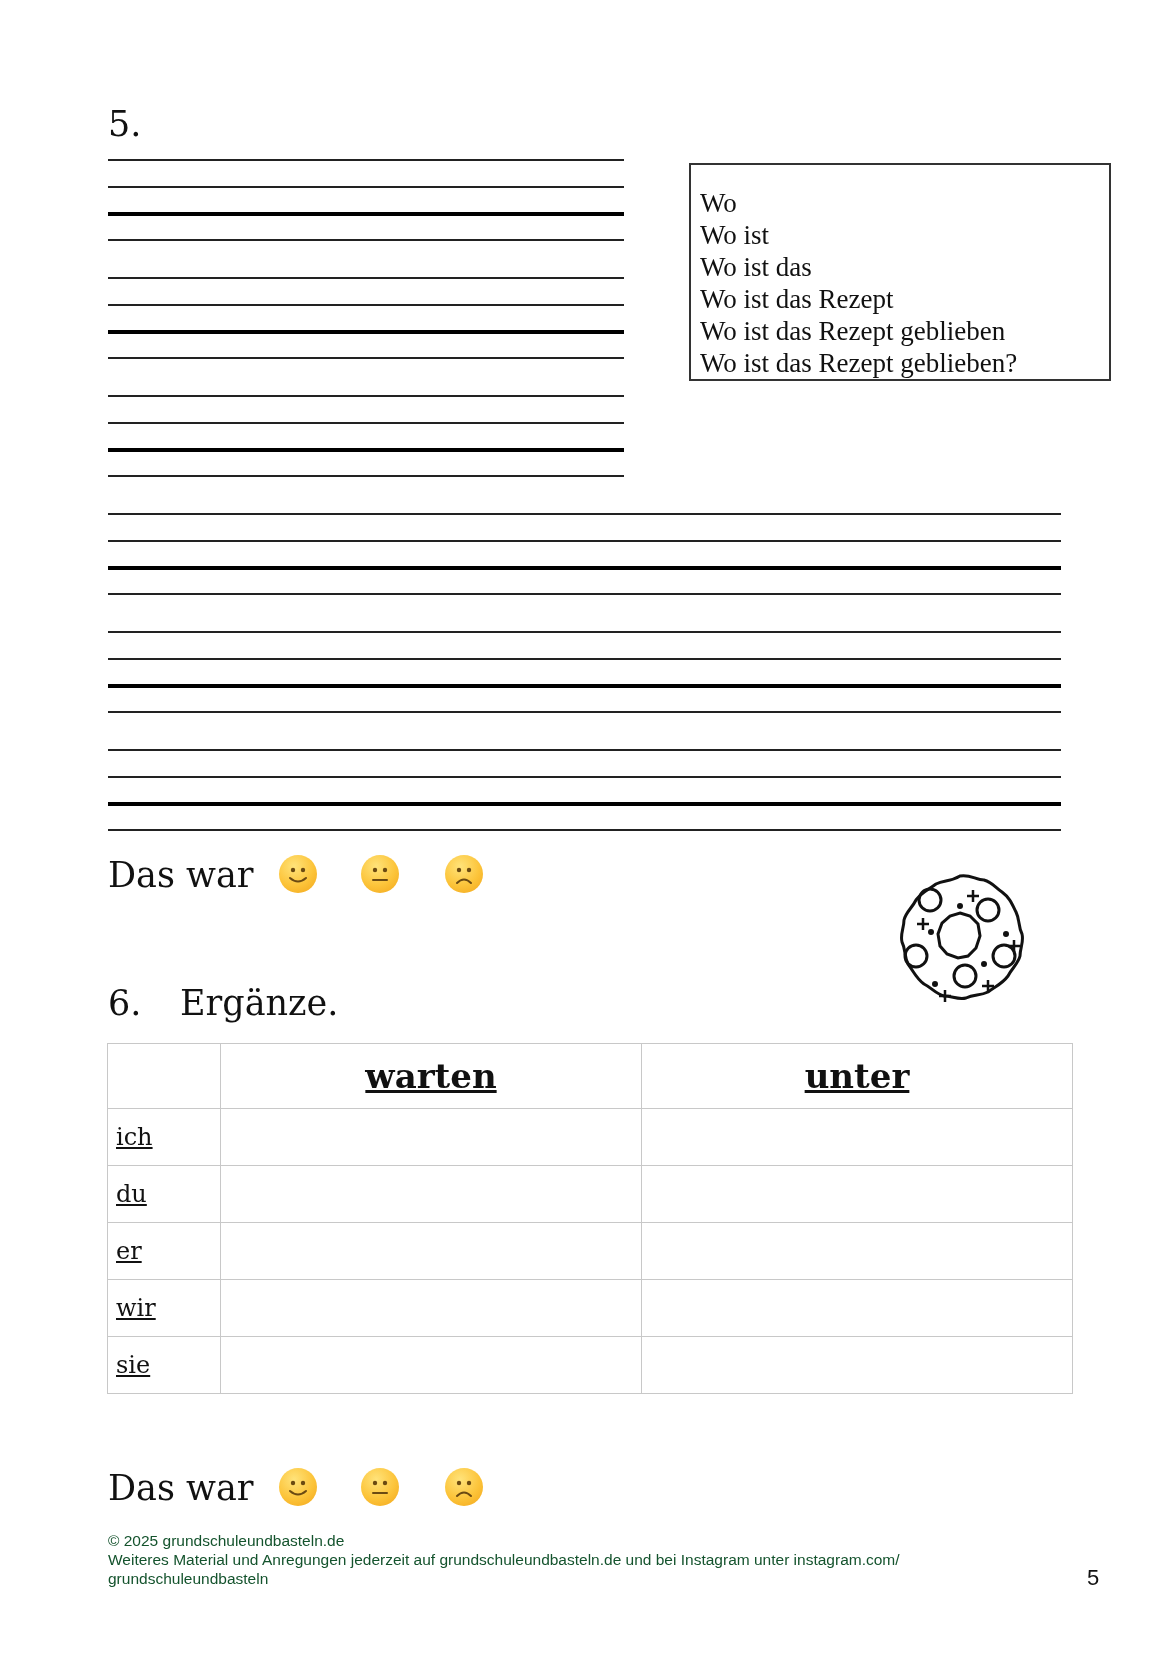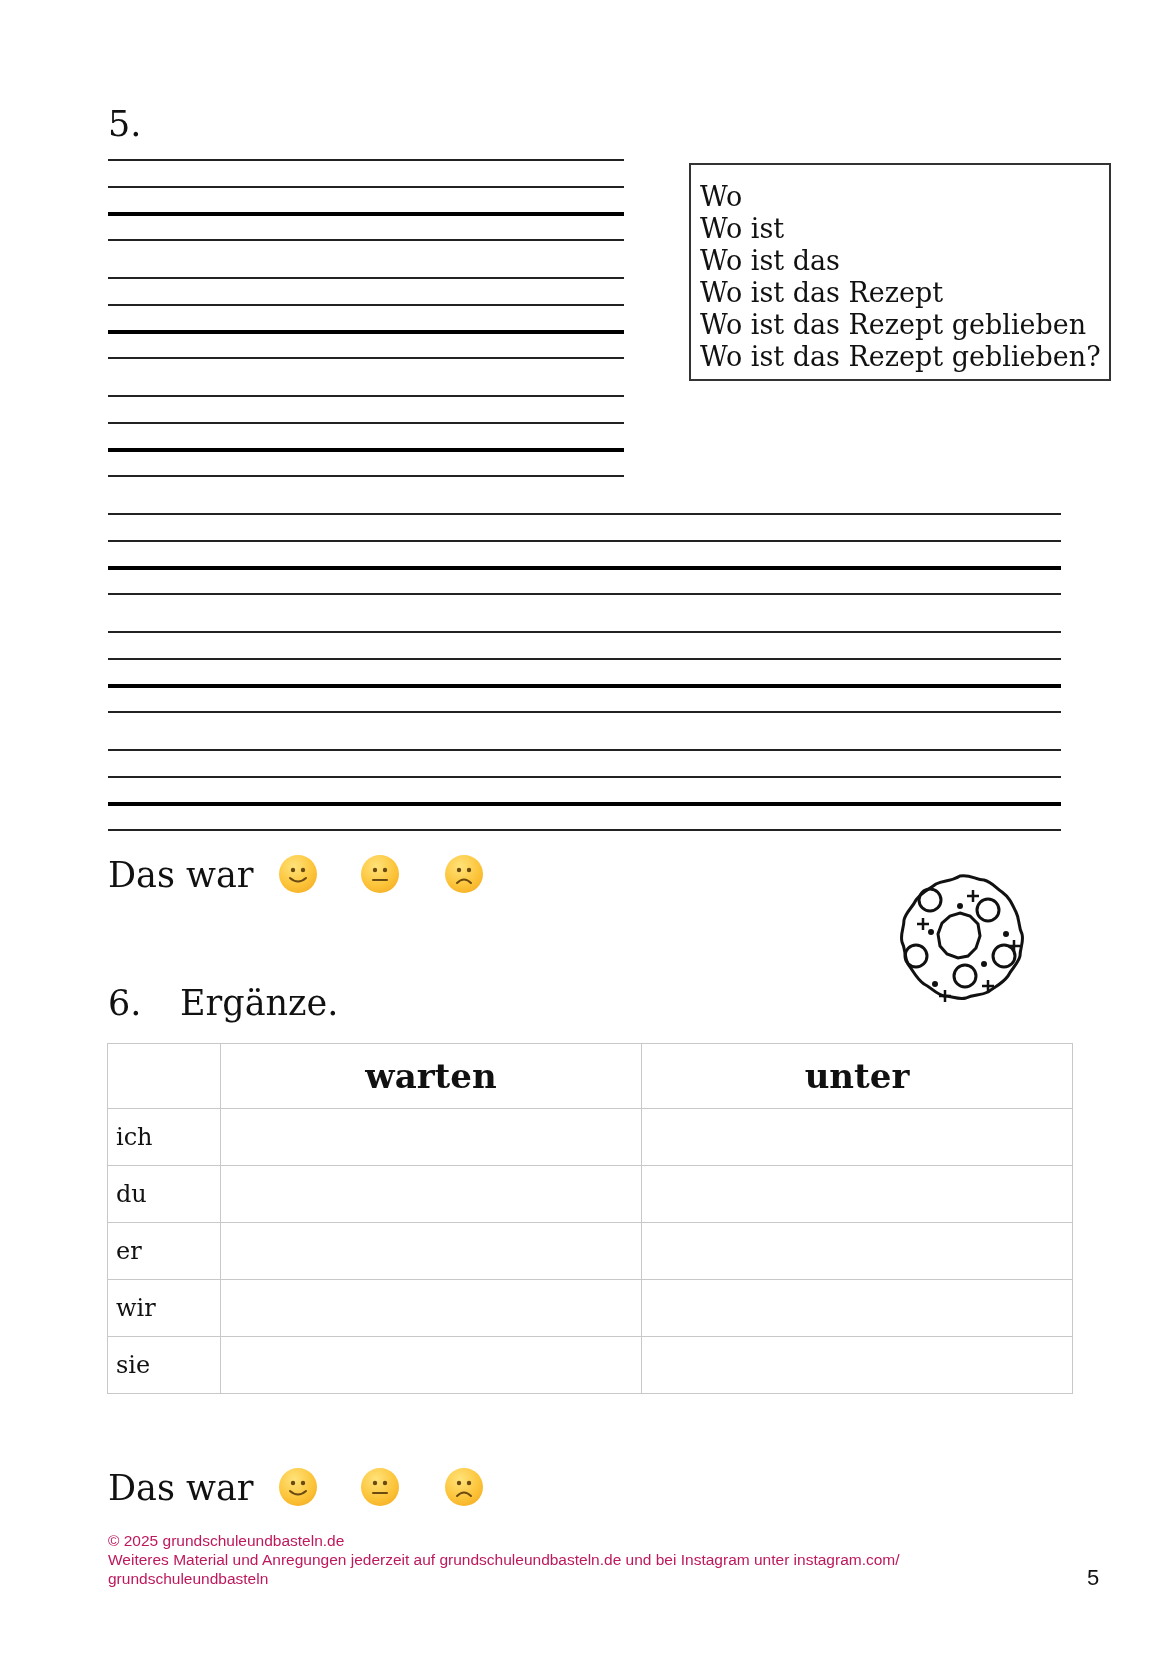--- a/index.html
+++ b/index.html
@@ -11,24 +11,24 @@
   .heading .txt { position:absolute; left:72px; }
   .line { position:absolute; left:108px; height:2px; background:#222; }
   .line.thick { height:4px; background:#000; }
   .box { border:2px solid #333; box-sizing:border-box; }
   .box-line { font-size:27px; line-height:32px; white-space:nowrap; padding-left:9px; }
   .rating-label { font-size:35px; line-height:40px; white-space:nowrap; }
   .emoji { position:absolute; width:38px; height:38px; border-radius:50%;
            background:radial-gradient(circle at 40% 30%, #ffe37a 0%, #fcc43a 55%, #f2a51a 100%); }
   .emoji svg { position:absolute; left:0; top:0; }
   table.conj { position:absolute; left:107px; top:1043px; border-collapse:collapse; }
-  table.conj td, table.conj th { border:1.5px solid #c8c8c8; padding:0; }
+  table.conj td, table.conj th { border:1.5px solid #c8c8c8; padding:0;text-decoration:underline; }
   table.conj th { font-weight:bold; font-size:34px; text-align:center; height:64px; }
   table.conj td.pron { font-size:24px; padding-left:8px; height:56px; vertical-align:middle; }
-  .footer { font-family:"Liberation Sans", sans-serif; font-size:15.5px; line-height:19px; color:#be185d; }
+  .footer { font-family:"Liberation Sans", sans-serif; font-size:15.5px; line-height:19px; color:#14532d; }
   .pagenum { font-family:"Liberation Sans", sans-serif; font-size:22px; }
 </style>
 </head>
 <body>
 
 <div class="abs heading" style="left:108px; top:104px; width:600px; height:40px;">
   <span class="num">5.</span>
 </div>
 
 <div>
@@ -41,21 +41,21 @@
   <div class="line" style="top:304px; width:516px;"></div>
   <div class="line thick" style="top:330px; width:516px;"></div>
   <div class="line" style="top:357px; width:516px;"></div>
 
   <div class="line" style="top:395px; width:516px;"></div>
   <div class="line" style="top:422px; width:516px;"></div>
   <div class="line thick" style="top:448px; width:516px;"></div>
   <div class="line" style="top:475px; width:516px;"></div>
 </div>
 
-<div class="abs box" style="left:689px; top:163px; width:422px; height:218px; padding-top:16px;">
+<div class="abs box" style="left:689px; top:163px; width:422px; height:218px; padding-top:22px;font-family:Liberation Serif, serif;">
   <div class="box-line">Wo</div>
   <div class="box-line">Wo ist</div>
   <div class="box-line">Wo ist das</div>
   <div class="box-line">Wo ist das Rezept</div>
   <div class="box-line">Wo ist das Rezept geblieben</div>
   <div class="box-line">Wo ist das Rezept geblieben?</div>
 </div>
 
 <div>
   <div class="line" style="top:513px; width:953px;"></div>

